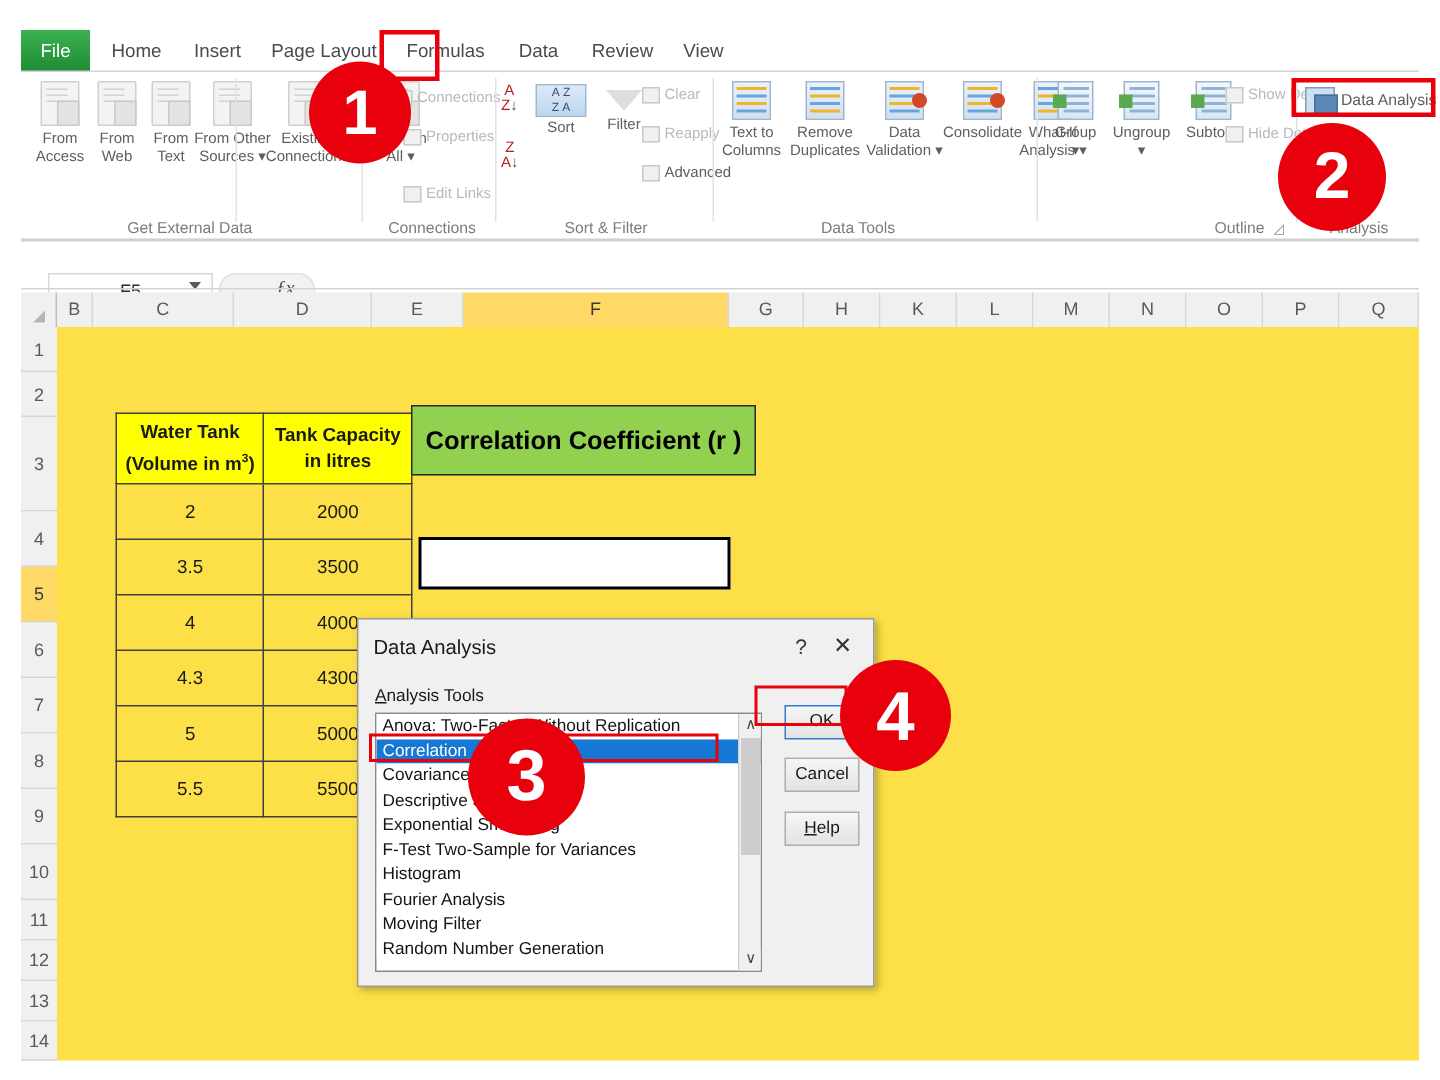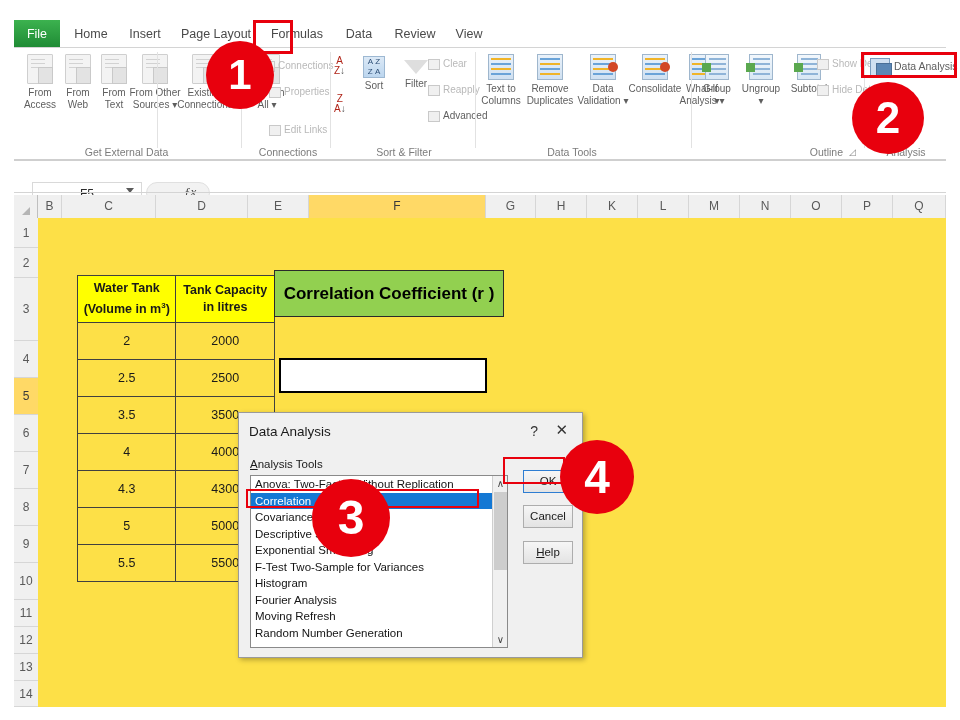--- a/index.html
+++ b/index.html
@@ -51,21 +51,21 @@
     background:#f3f3f3; border:1px solid #cfcfcf; border-radius:1px;
   }
   .ico-doc:after {
     content:""; position:absolute; right:-1px; bottom:-1px;
     width:13px; height:15px; background:#e3e3e3; border:1px solid #c9c9c9;
   }
   .ico-doc .bars { position:absolute; left:3px; top:4px; width:14px; height:1px;
     background:#d2d2d2; box-shadow:0 4px 0 #d2d2d2, 0 8px 0 #d2d2d2; }
 
   .ico-sort {
-    width:22px; height:22px; margin:0 auto 2px; border:1px solid #9db8d2;
+    width:34px; height:22px; margin:0 auto 2px; border:1px solid #9db8d2;
     background:linear-gradient(to bottom,#dce9f6,#bcd6ef);
     font-size:8px; color:#2d4f77; line-height:10px; text-align:center;
   }
   .ico-funnel { width:0;height:0;margin:2px auto 4px;
     border-left:12px solid transparent;border-right:12px solid transparent;
     border-top:14px solid #dedede; }
   .ico-grid {
     width:26px;height:26px;margin:0 auto 3px;border:1px solid #9eb6cd;
     background:linear-gradient(to bottom,#eaf2fa,#cfe0f1);
     position:relative;
@@ -435,24 +435,20 @@
           <td class="hdr" style="width:99px;">
             <span>Tank Capacity</span><br>
             <span>in litres</span>
           </td>
         </tr>
         <tr>
           <td class="val">2</td>
           <td class="val">2000</td>
         </tr>
         <tr>
-          <td class="val">2.5</td>
-          <td class="val">2500</td>
-        </tr>
-        <tr>
           <td class="val">3.5</td>
           <td class="val">3500</td>
         </tr>
         <tr>
           <td class="val">4</td>
           <td class="val">4000</td>
         </tr>
         <tr>
           <td class="val">4.3</td>
           <td class="val">4300</td>
@@ -483,21 +479,21 @@
 
     <div class="listbox">
       <div class="litem">Anova: Two-Factor Without Replication</div>
       <div class="litem sel">Correlation</div>
       <div class="litem">Covariance</div>
       <div class="litem">Descriptive Statistics</div>
       <div class="litem">Exponential Smoothing</div>
       <div class="litem">F-Test Two-Sample for Variances</div>
       <div class="litem">Histogram</div>
       <div class="litem">Fourier Analysis</div>
-      <div class="litem">Moving Refresh</div>
+      <div class="litem">Moving Filter</div>
       <div class="litem">Random Number Generation</div>
 
       <div class="scroll">
         <div class="arrow" style="top:0;">∧</div>
         <div class="thumb"></div>
         <div class="arrow" style="bottom:0;">∨</div>
       </div>
     </div>
 
     <div class="dbtn primary" style="top:57px;">OK</div>

